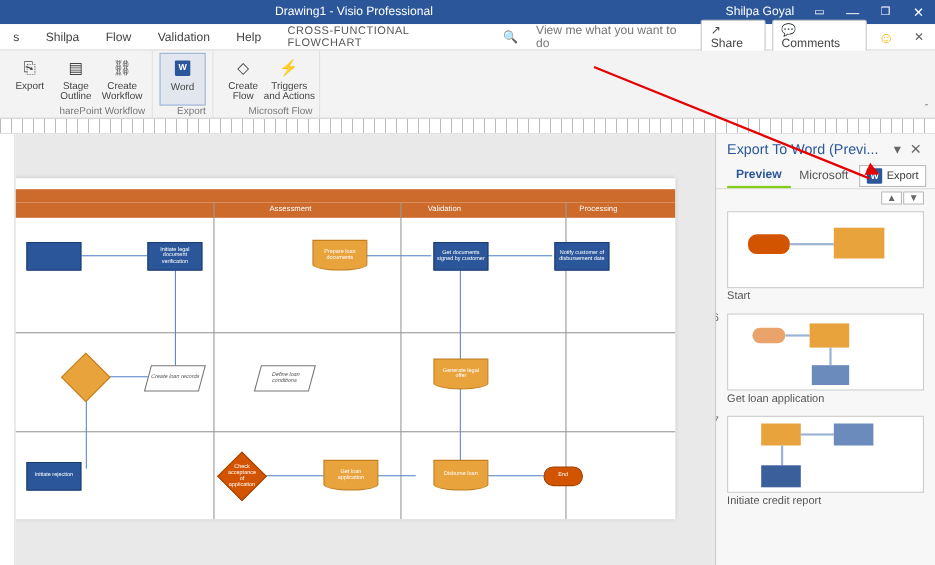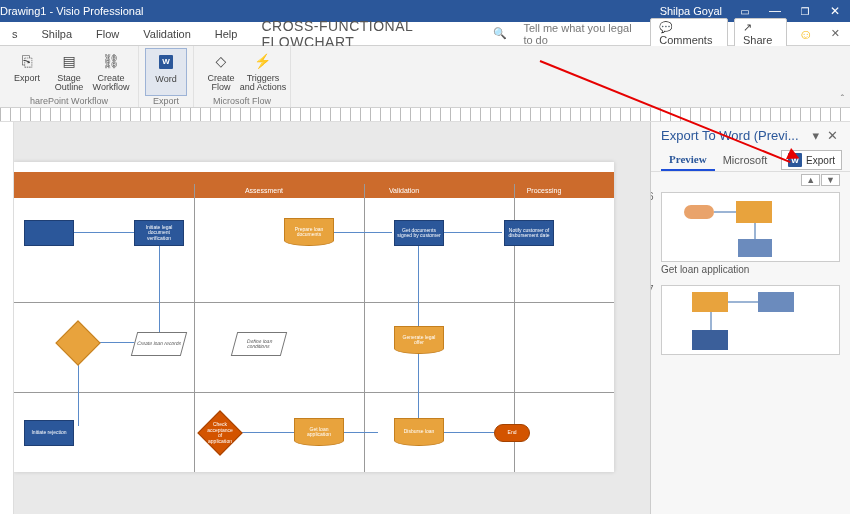--- a/index.html
+++ b/index.html
@@ -1,43 +1,43 @@
 <!DOCTYPE html>
 <html><head>
 <meta charset="utf-8">
 <style>
   * { box-sizing: border-box; margin: 0; padding: 0; font-family: "Segoe UI", Arial, sans-serif; }
   body { width: 850px; height: 514px; overflow: hidden; background: #fff; position: relative; }
 
   
   .titlebar { height: 22px; background: #2b579a; color: #fff; display: flex; align-items: center; font-size: 11px; }
-  .titlebar .title { flex: 0 0 auto; }
+  .titlebar .title { flex: 0 0 auto; margin-left: 250px; }
   .titlebar .spacer { flex: 1; }
   .titlebar .user { margin-right: 8px; }
   .titlebar .winbtn { width: 30px; text-align: center; font-size: 12px; cursor: pointer; }
   .titlebar .winbtn.sq { font-size: 10px; }
 
   
   .ribtabs { height: 24px; background: #fff; border-bottom: 1px solid #d0d0d0; display: flex; align-items: center; font-size: 11px; color: #444; }
   .ribtabs .tab { padding: 0 12px; line-height: 24px; cursor: pointer; }
-  .ribtabs .ctx { padding: 0 12px; font-size: 14px; letter-spacing: .5px; color: #555; }
+  .ribtabs .ctx { padding: 0 12px; font-size: 10px; letter-spacing: .5px; color: #555; }
   .ribtabs .rspacer { flex: 1; }
   .ribtabs .tellme { color: #777; padding: 0 8px; }
   .ribtabs .act { border: 1px solid #c8c8c8; padding: 2px 8px; margin: 0 3px; border-radius: 2px; background: #fff; cursor: pointer; font-size: 11px; }
   .ribtabs .smile { color: #f7b500; font-size: 14px; padding: 0 8px; }
   .ribtabs .close { padding: 0 10px; color: #666; }
 
   
   .ribbody { height: 62px; background: #f3f3f3; border-bottom: 1px solid #d0d0d0; display: flex; font-size: 9px; color: #444; position: relative; }
   .group { display: flex; flex-direction: column; padding: 2px 6px 0 6px; border-right: 1px solid #e1e1e1; }
   .group .btns { display: flex; flex: 1; }
   .rbtn { width: 42px; display: flex; flex-direction: column; align-items: center; justify-content: flex-start; padding-top: 2px; cursor: pointer; text-align: center; line-height: 1.05; }
   .rbtn .ic { width: 22px; height: 22px; margin-bottom: 2px; display: flex; align-items: center; justify-content: center; font-size: 14px; }
   .rbtn.sel { background: #e1e6ef; border: 1px solid #9db3d6; }
-  .group .glabel { font-size: 9px; color: #777; text-align: center; padding-bottom: 1px; }
+  .group .glabel { font-size: 9px; color: #777; text-align: right; padding-bottom: 1px; }
   .ribbody .collapse { position: absolute; right: 6px; bottom: 2px; font-size: 10px; color: #777; cursor: pointer; }
 
   
   .ruler { height: 14px; background: #fff; border-bottom: 1px solid #ddd; background-image: repeating-linear-gradient(90deg, #bbb 0 1px, transparent 1px 10px); background-position: 0 9px; background-size: 10px 5px; }
   
   
   .work { display: flex; height: 392px; }
   .canvas { flex: 1; background: #e9e9e9; position: relative; overflow: hidden; }
   .page { position: absolute; left: 0; top: 40px; width: 600px; height: 310px; background: #fff; box-shadow: 0 0 4px rgba(0,0,0,.15); overflow: hidden; }
   .header-band { position: absolute; top: 10px; left: 0; right: 0; height: 12px; background: #cc6b2c; }
@@ -58,21 +58,21 @@
   .conn { position: absolute; background: #5b8bc9; }
 
   
   .pane { flex: 0 0 200px; background: #f7f7f7; border-left: 1px solid #ccc; display: flex; flex-direction: column; font-size: 11px; color: #333; }
   .pane-title { display: flex; align-items: center; padding: 6px 8px 2px 10px; font-size: 13px; color: #2b579a; }
   .pane-title .pt { flex: 1; white-space: nowrap; overflow: hidden; }
   .pane-title .dd { padding: 0 4px; cursor: pointer; color: #666; }
   .pane-title .x { padding: 0 4px; cursor: pointer; color: #666; }
   .pane-tabs { display: flex; align-items: center; padding: 4px 8px 0 10px; border-bottom: 1px solid #ddd; }
   .pane-tabs .ptab { padding: 4px 8px; cursor: pointer; font-size: 11px; color: #555; }
-  .pane-tabs .ptab.active { color: #2b579a; border-bottom: 2px solid #1d4ed8; font-weight: 600; font-family: Liberation Serif, serif; }
+  .pane-tabs .ptab.active { color: #2b579a; border-bottom: 2px solid #84cc16; font-weight: 600; }
   .pane-tabs .psp { flex: 1; }
   .exportbtn { border: 1px solid #bbb; padding: 2px 6px; display: flex; align-items: center; gap: 4px; background: #fff; cursor: pointer; font-size: 10px; }
   .wic { width: 14px; height: 14px; background: #2b579a; color: #fff; font-size: 8px; display: flex; align-items: center; justify-content: center; font-weight: bold; border-radius: 1px; }
   .navarrows { font-size: 9px; padding: 2px 10px 2px 0; text-align: right; color: #666; }
   .navarrows span { border: 1px solid #bbb; padding: 0 4px; margin-left: 1px; cursor: pointer; background: #fff; display: inline-block; }
   .preview-list { flex: 1; overflow: auto; padding: 4px 10px; }
   .pitem { margin-bottom: 6px; }
   .pthumb { width: 100%; height: 70px; border: 1px solid #ccc; background: #fff; position: relative; }
   .pnum { position: absolute; left: -14px; top: -2px; font-size: 10px; color: #666; }
   .pcap { font-size: 10px; color: #555; padding: 2px 0 4px 0; }
@@ -101,24 +101,24 @@
 </div>
 
 <div class="ribtabs">
   <span class="tab">s</span>
   <span class="tab">Shilpa</span>
   <span class="tab">Flow</span>
   <span class="tab">Validation</span>
   <span class="tab">Help</span>
   <span class="ctx">CROSS-FUNCTIONAL FLOWCHART</span>
   <span style="padding:0 8px;color:#888;">🔍</span>
-  <span class="tellme">Tell me what you legal to do</span>
+  <span class="tellme">View me what you want to do</span>
   <span class="rspacer"></span>
+  <span class="act">↗ <span>Share</span></span>
   <span class="act">💬 <span>Comments</span></span>
-  <span class="act">↗ <span>Share</span></span>
   <span class="smile">☺</span>
   <span class="close">✕</span>
 </div>
 
 <div class="ribbody">
   <div class="group">
     <div class="btns">
       <div class="rbtn">
           <span class="ic">⎘</span>
           <span>Export</span>
@@ -246,37 +246,46 @@
         <span class="wic">W</span>
         <span>Export</span>
       </span>
     </div>
     <div class="navarrows">
       <span>▲</span><span>▼</span>
     </div>
     <div class="preview-list">
       <div class="pitem">
         <div class="pthumb">
+          <div class="th-term" style="left:18px;top:20px;width:38px;height:18px;"></div>
+          <div class="th-line" style="left:56px;top:28px;width:40px;"></div>
+          <div class="th-doc" style="left:96px;top:14px;width:46px;height:28px;"></div>
+        </div>
+        <div class="pcap">Start</div>
+      </div>
+      <div class="pitem">
+        <div class="pthumb">
           <span class="pnum">6</span>
           <div class="th-term" style="left:22px;top:12px;width:30px;height:14px;background:#e9a36b;"></div>
           <div class="th-line" style="left:52px;top:18px;width:22px;"></div>
           <div class="th-doc" style="left:74px;top:8px;width:36px;height:22px;"></div>
           <div class="th-line" style="left:92px;top:30px;width:2px;height:16px;"></div>
           <div class="th-proc" style="left:76px;top:46px;width:34px;height:18px;"></div>
         </div>
         <div class="pcap">Get loan application</div>
       </div>
       <div class="pitem">
         <div class="pthumb">
           <span class="pnum">7</span>
           <div class="th-doc" style="left:30px;top:6px;width:36px;height:20px;"></div>
           <div class="th-line" style="left:66px;top:15px;width:30px;"></div>
           <div class="th-proc" style="left:96px;top:6px;width:36px;height:20px;"></div>
           <div class="th-line" style="left:48px;top:26px;width:2px;height:18px;"></div>
           <div class="th-proc" style="left:30px;top:44px;width:36px;height:20px;background:#3b5f9a;"></div>
         </div>
+        <div class="pcap">Initiate credit report</div>
       </div>
     </div>
   </div>
 </div>
 
 <div class="arrow-line"></div>
 <div class="arrow-head"></div>
 
 </body></html>

